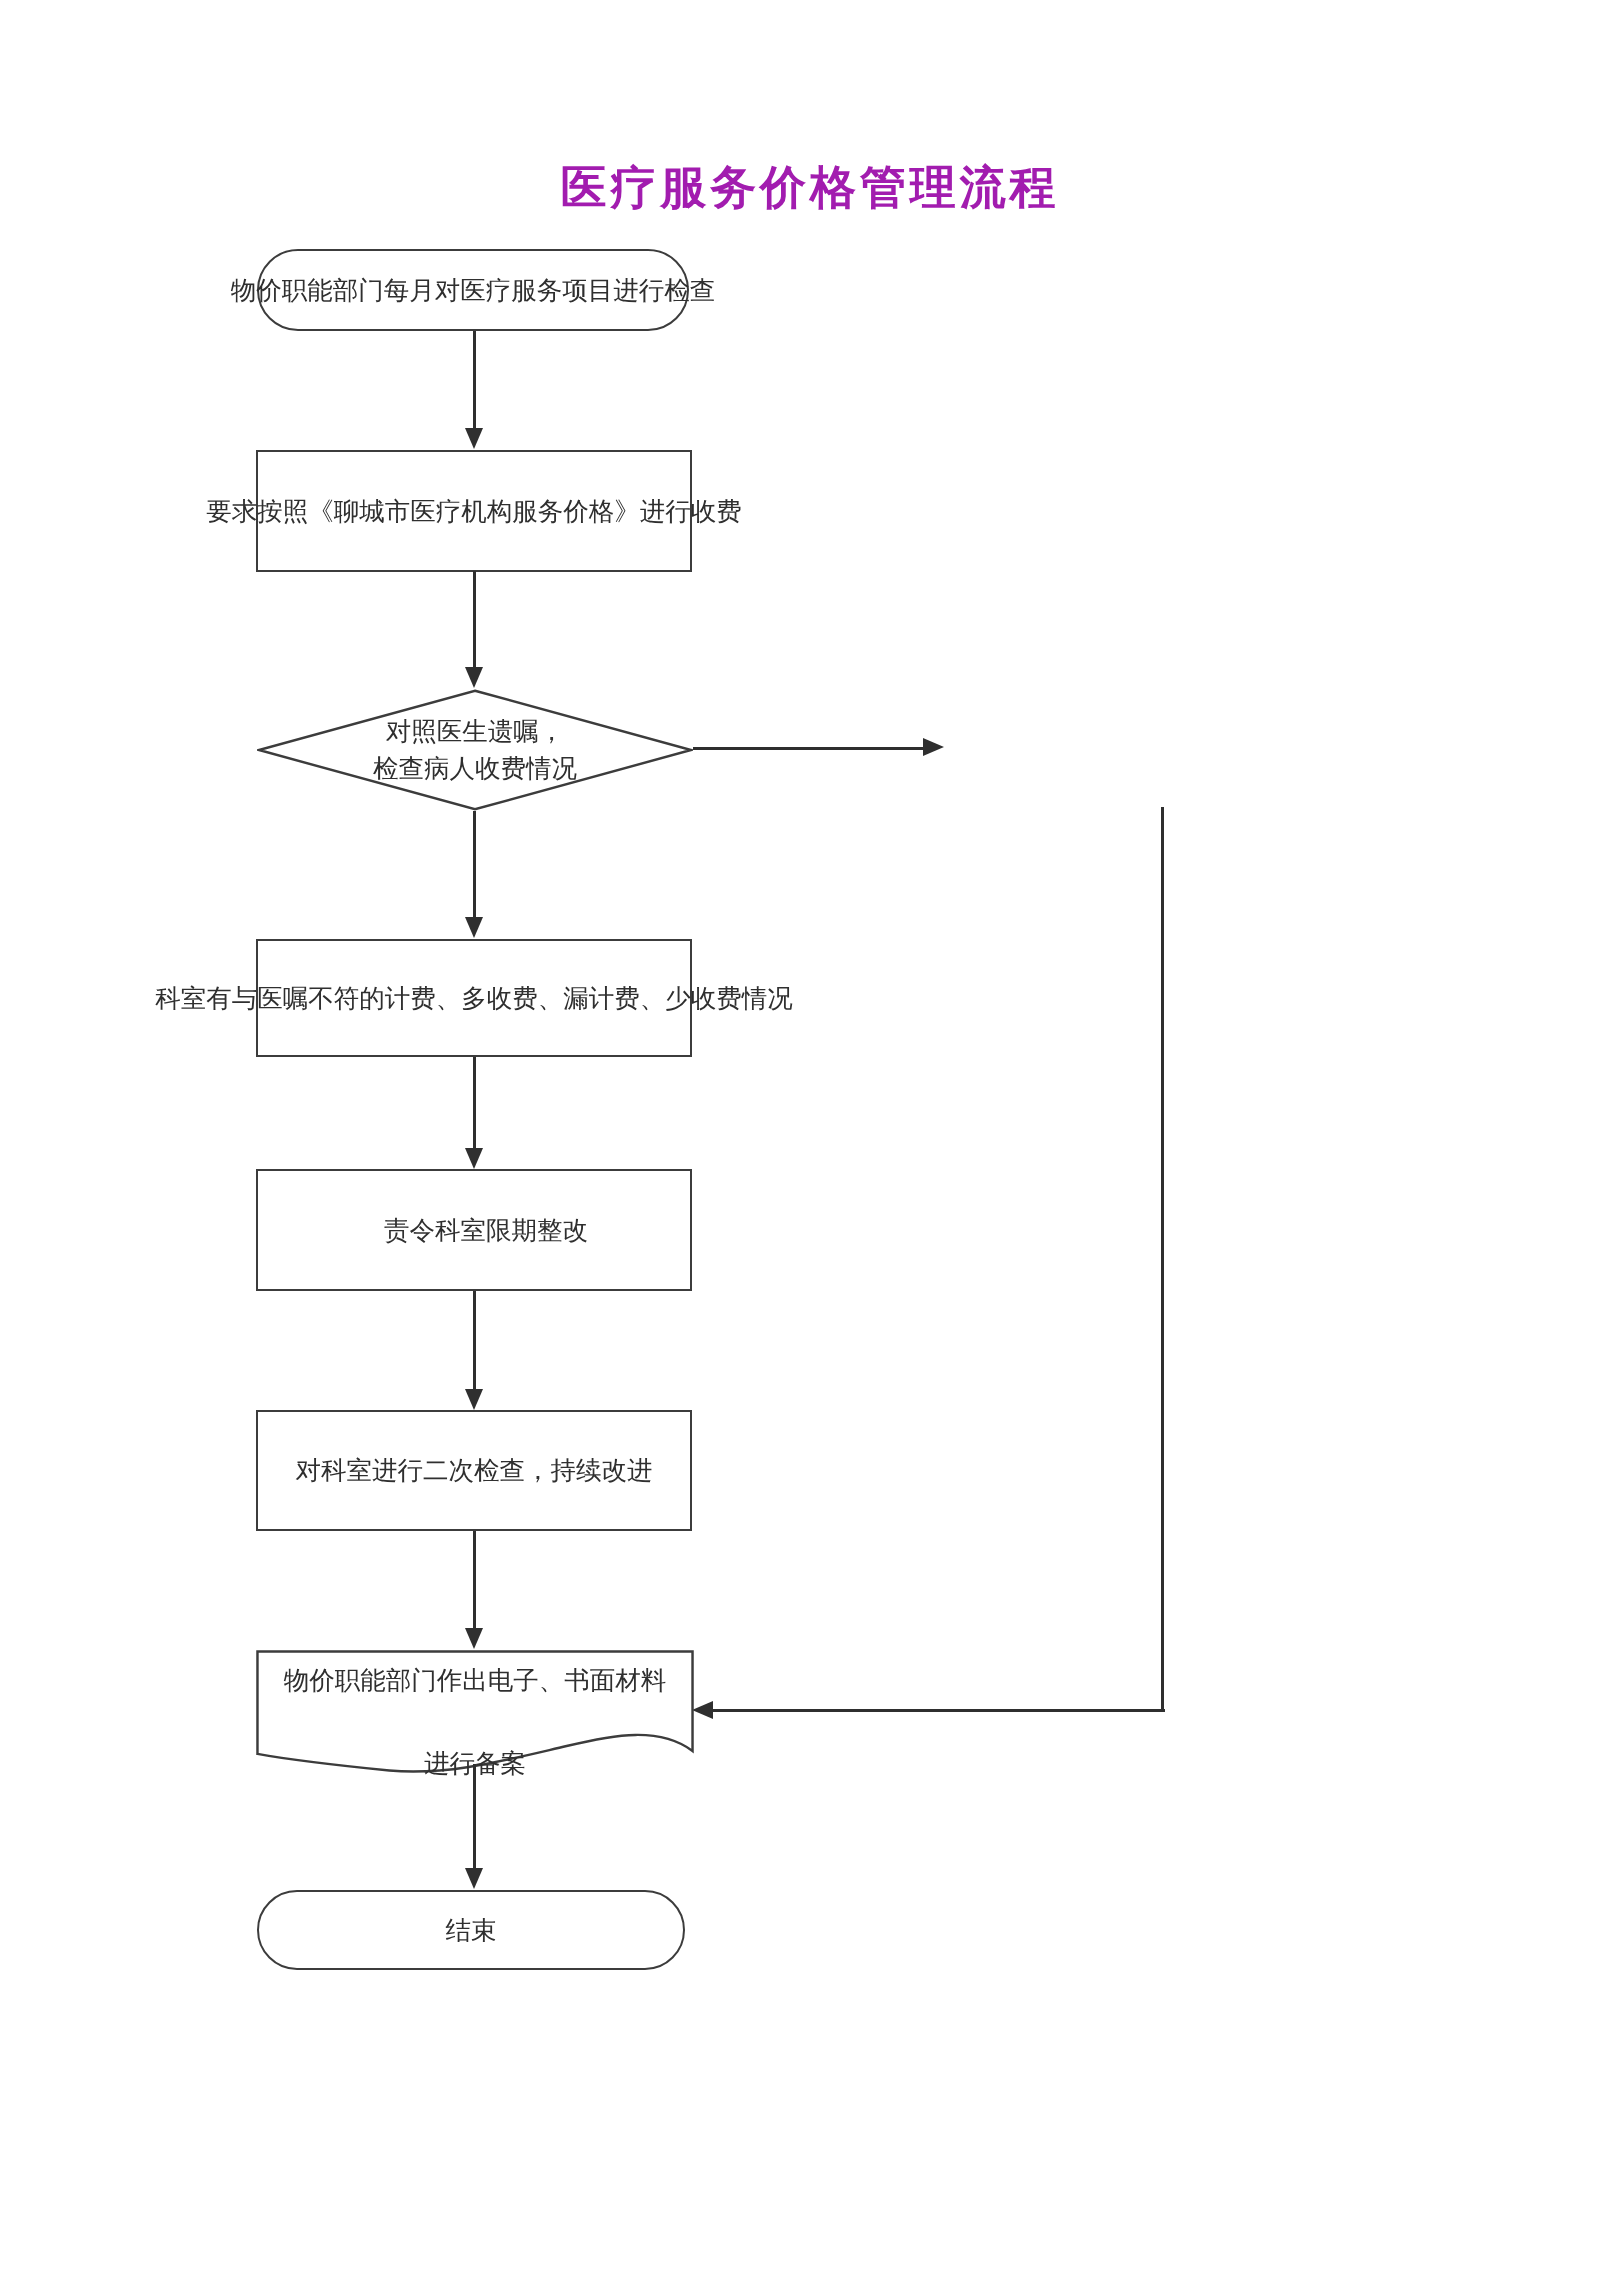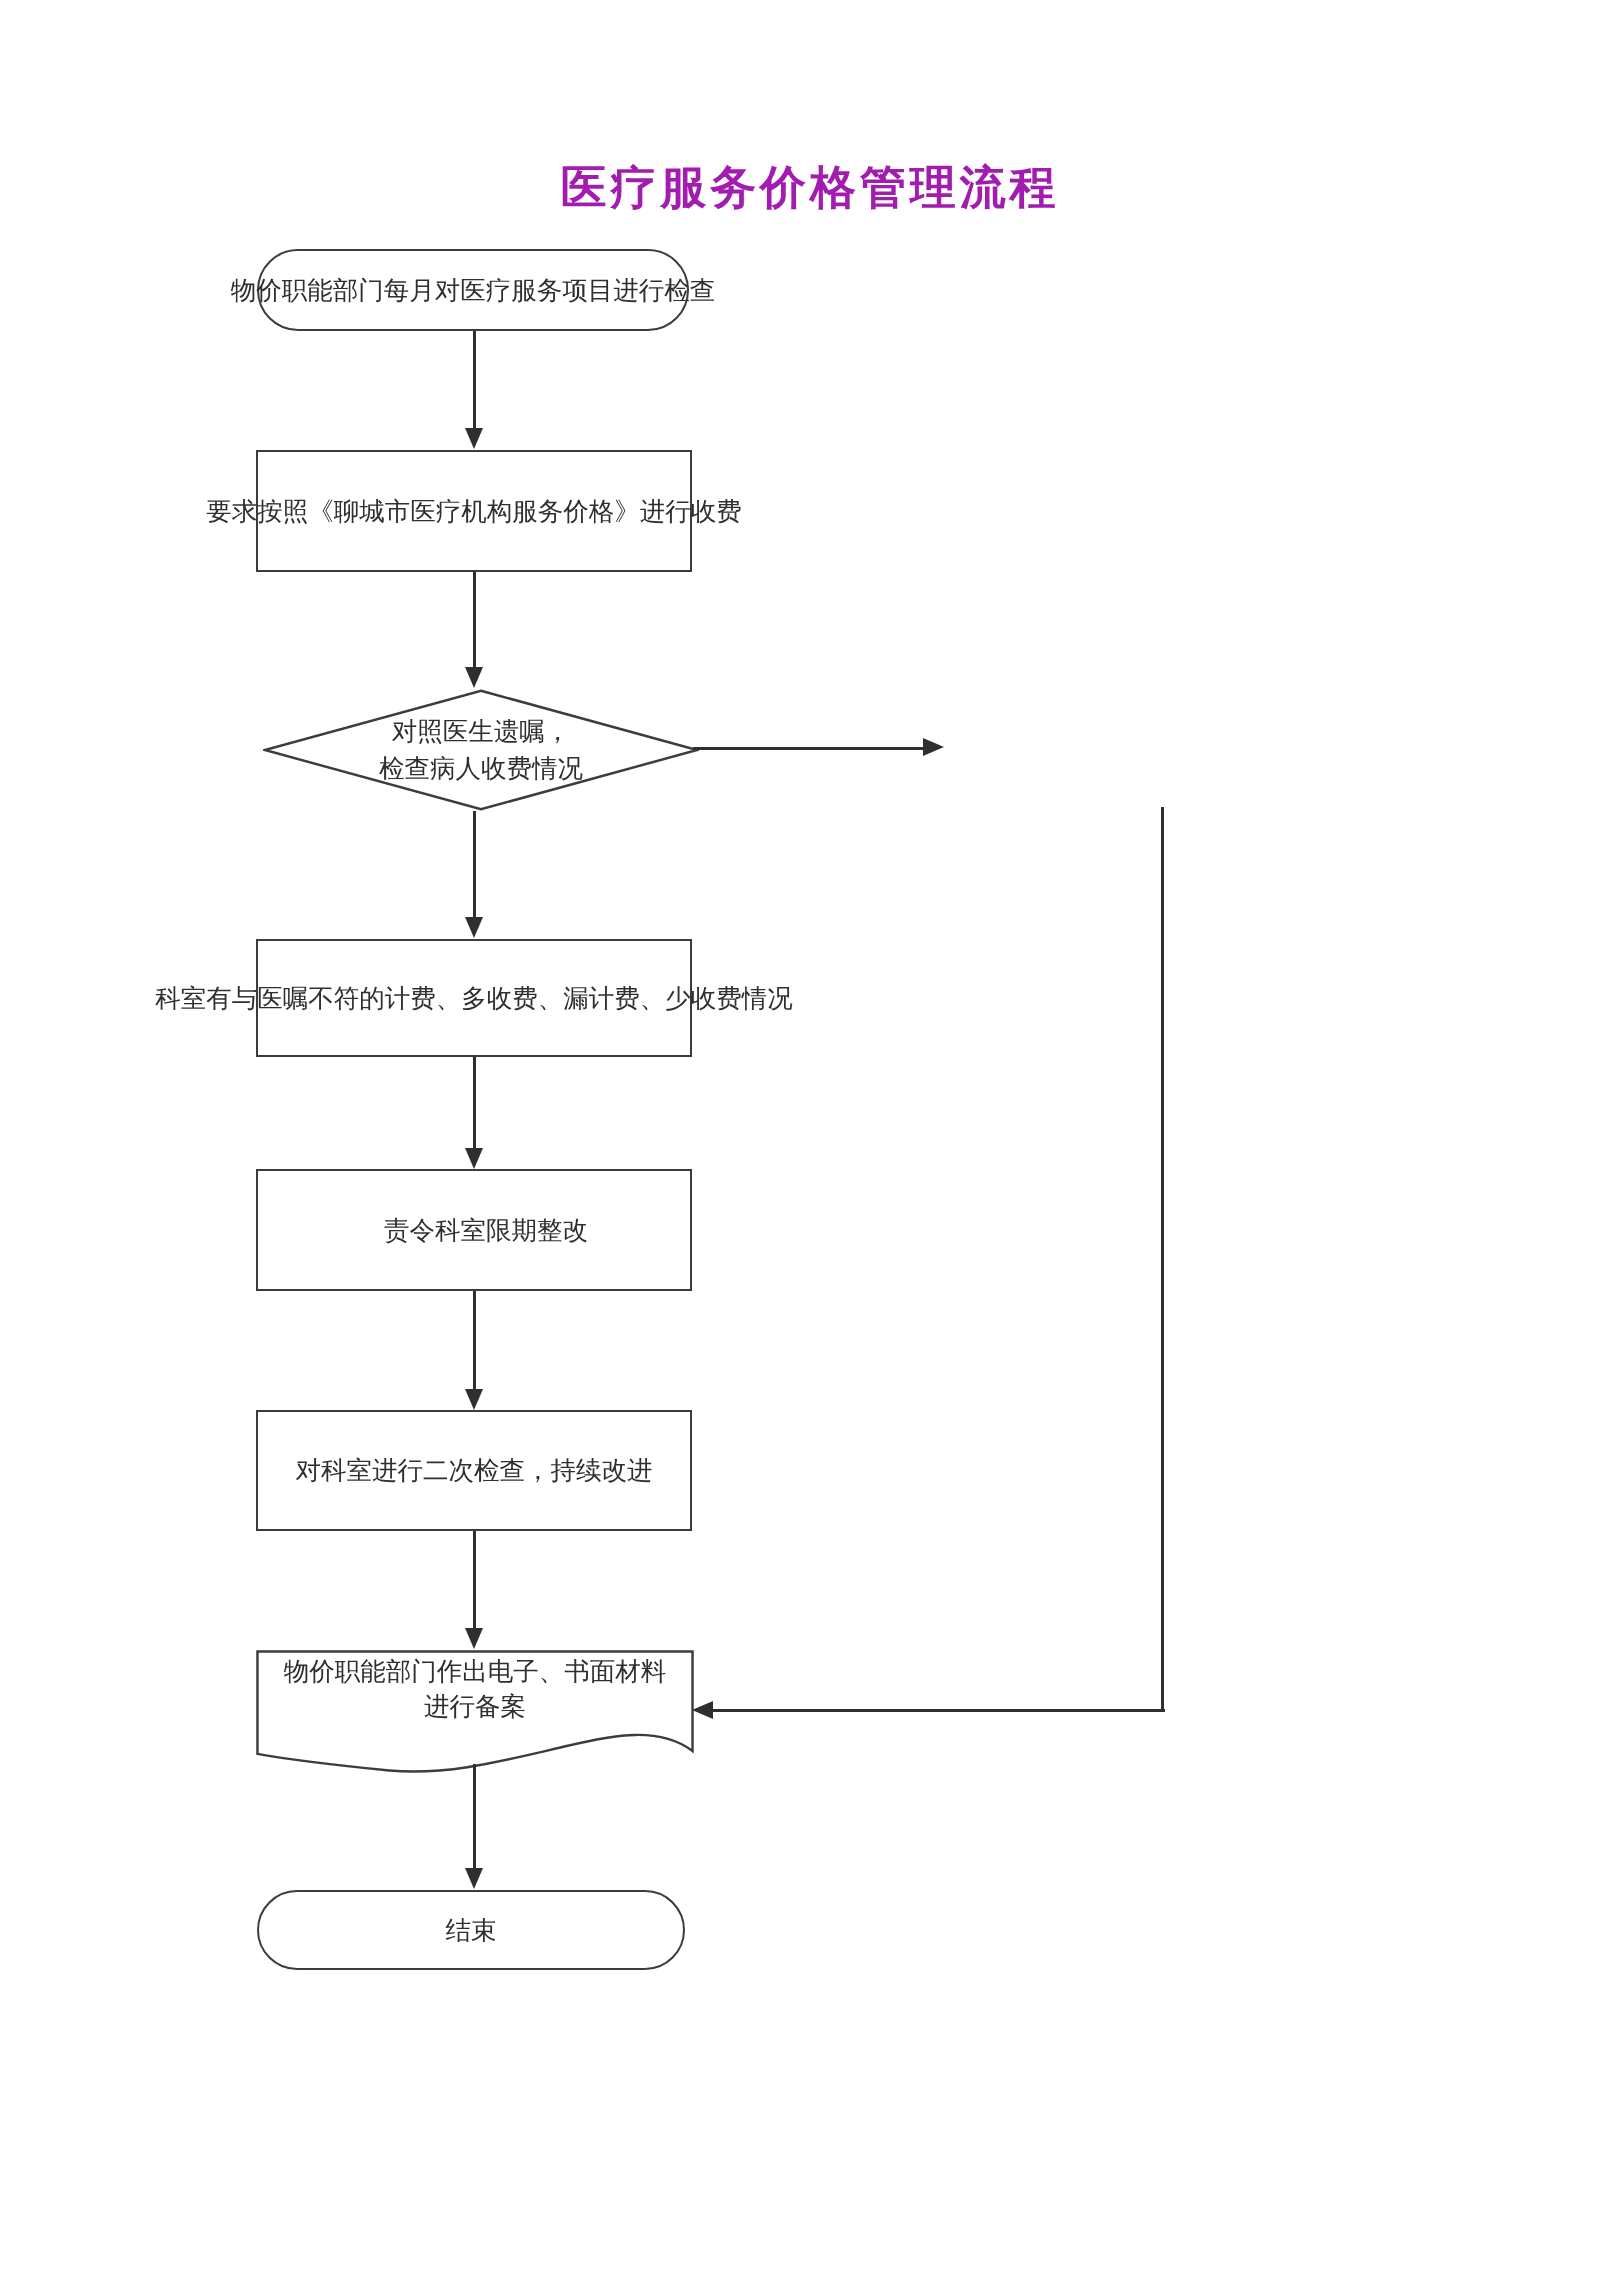--- a/index.html
+++ b/index.html
@@ -19,21 +19,21 @@
   .node span{display:block;white-space:nowrap;}
   .box{border:2px solid #3c3c3c;}
   .stadium{border:2px solid #3c3c3c;border-radius:43px;}
   .shape-holder{position:absolute;background:transparent;}
   .shape-holder svg{position:absolute;left:0;top:0;}
   .shape-text{
     position:absolute;left:0;top:0;width:100%;height:100%;display:flex;flex-direction:column;
     align-items:center;justify-content:center;text-align:center;font-size:25.5px;line-height:37px;
   }
   .shape-text span{display:block;white-space:nowrap;}
-  .doc-text{justify-content:flex-start;padding-top:4px;line-height:35px;}
+  .doc-text{justify-content:flex-start;padding-top:13px;line-height:35px;gap:48px;}
   .vline{position:absolute;width:2.9px;background:#2f2f2f;}
   .hline{position:absolute;height:2.9px;background:#2f2f2f;}
   .ah{position:absolute;width:0;height:0;}
   .ah-down{border-left:9.8px solid transparent;border-right:9.8px solid transparent;border-top:21.6px solid #2f2f2f;}
   .ah-right{border-top:9.8px solid transparent;border-bottom:9.8px solid transparent;border-left:21.6px solid #2f2f2f;}
   .ah-left{border-top:9.8px solid transparent;border-bottom:9.8px solid transparent;border-right:21.6px solid #2f2f2f;}
 </style>
 </head>
 <body>
 
@@ -51,21 +51,21 @@
 
   <div class="node box" style="left:256px;top:450px;width:436px;height:122px;line-height:34px;">
     <span>要求按照</span>
     <span>《聊城市医疗机构服务价格》</span>
     <span>进行收费</span>
   </div>
 
   <div class="vline" style="left:473px;top:571px;height:96px;"></div>
   <div class="ah ah-down" style="left:465px;top:667px;"></div>
 
-  <div class="shape-holder" style="left:263px;top:689px;width:436px;height:122px;">
+  <div class="shape-holder" style="left:257px;top:689px;width:436px;height:122px;">
     <svg width="436" height="122" viewBox="0 0 445 124">
       <polygon points="222.5,1.5 443,62 222.5,122.5 2,62" fill="#ffffff" stroke="#3c3c3c" stroke-width="2.5"></polygon>
     </svg>
     <div class="shape-text">
       <span>对照医生遗嘱，</span>
       <span>检查病人收费情况</span>
     </div>
   </div>
 
   <div class="hline" style="left:693px;top:747px;width:232px;"></div>

